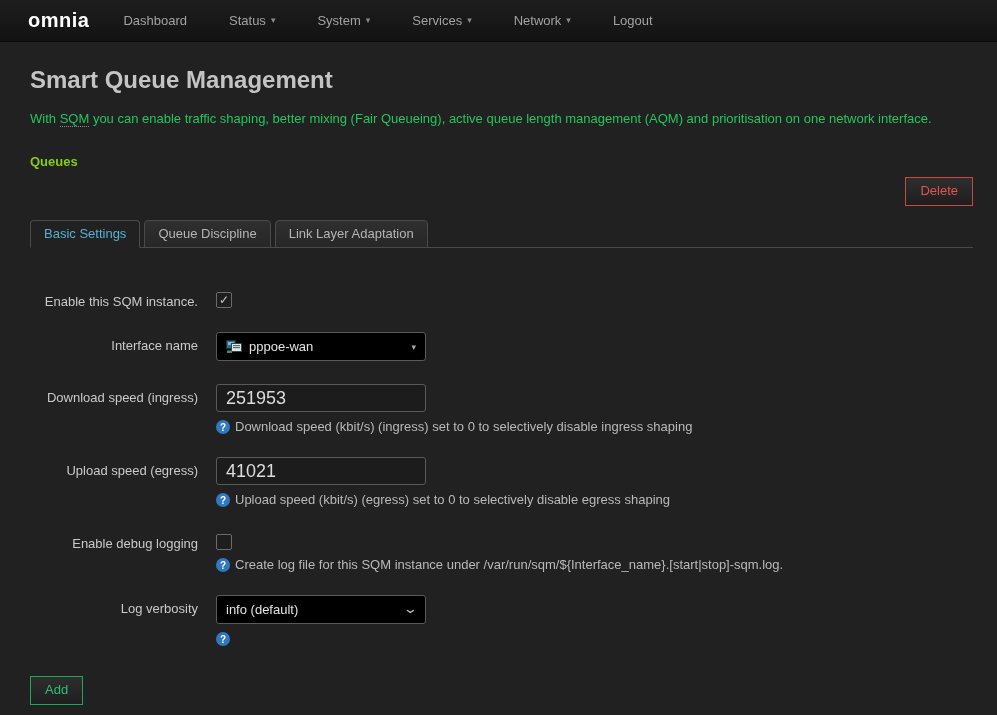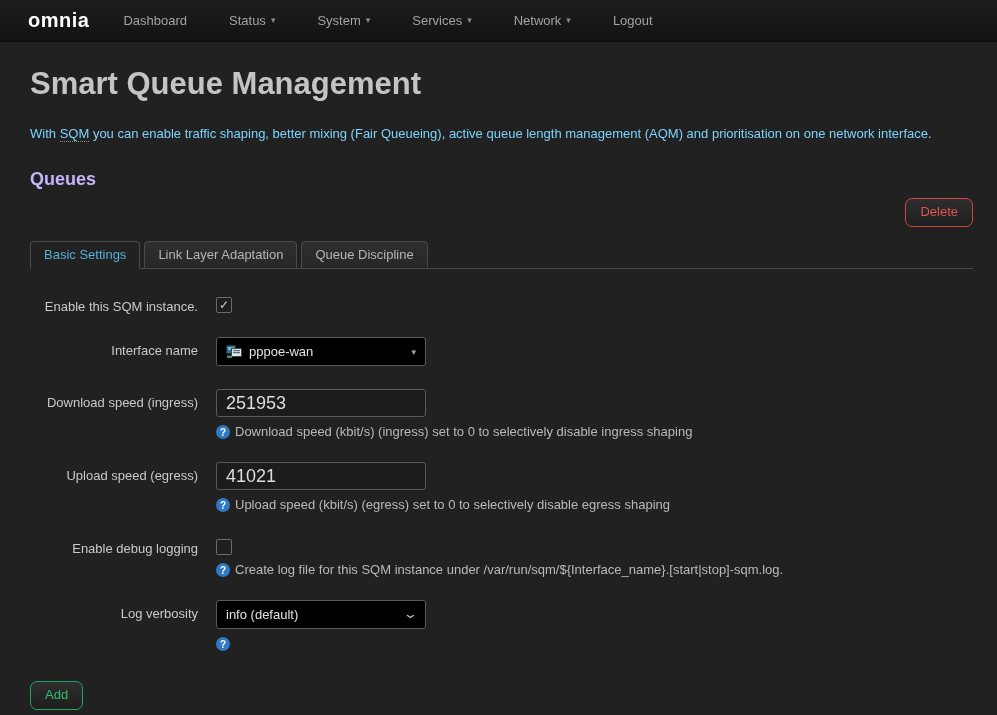--- a/index.html
+++ b/index.html
@@ -37,40 +37,40 @@
     display: flex;
     align-items: center;
     gap: 5px;
     font-size: 13px;
   }
   .nav-caret { font-size: 9px; color: #8a8a8a; line-height: 1; }
 
   
   .content { padding: 0 24px 0 30px; }
   .page-title {
-    font-size: 31px;
+    font-size: 24px;
     font-weight: bold;
     color: #c4c4c4;
-    margin: 24px 0 23px 0;
-  }
-  .page-desc { color: #7dd3fc; margin: 0; line-height: 1.4; }
+    margin: 24px 0 16px 0;
+  }
+  .page-desc { color: #22c55e; margin: 0; line-height: 1.4; }
   .abbr { border-bottom: 1px dotted #8a8a8a; cursor: help; }
   .section-title {
-    font-size: 18px;
+    font-size: 13px;
     font-weight: bold;
-    color: #c4b5fd;
+    color: #84cc16;
     margin: 26px 0 8px 0;
   }
 
   
   .btn {
     display: inline-flex;
     align-items: center;
     background: linear-gradient(#2e2e2e, #1e1e1e);
-    border-radius: 7px;
+    border-radius: 0;
     padding: 5px 14px;
     font-size: 13px;
     font-family: "Liberation Sans", sans-serif;
     cursor: pointer;
     line-height: 1.3;
   }
   .btn-red   { color: #e0564e; border: 1px solid #c7493f; }
   .btn-green { color: #2ec06c; border: 1px solid #1ea75a; }
 
   .delete-row { text-align: right; margin: 6px 0 12px 0; }
@@ -91,21 +91,21 @@
     cursor: pointer;
     margin-bottom: -1px;
   }
   .tab.active {
     background: #212121;
     border-bottom: 1px solid #212121;
     color: #57b0d6;
   }
 
   
-  .form { margin-top: 24px; }
+  .form { margin-top: 40px; }
   .form-row { display: flex; margin-bottom: 23px; }
   .field-label {
     width: 186px;
     flex: none;
     text-align: right;
     padding-right: 18px;
     padding-top: 6px;
     color: #c9c9c9;
   }
   .field-control { flex: 1; }
@@ -232,22 +232,22 @@
   </p>
 
   <h2 class="section-title">Queues</h2>
 
   <div class="delete-row">
     <button class="btn btn-red">Delete</button>
   </div>
 
   <div class="tab-bar">
     <span class="tab active">Basic Settings</span>
+    <span class="tab">Queue Discipline</span>
     <span class="tab">Link Layer Adaptation</span>
-    <span class="tab">Queue Discipline</span>
   </div>
 
   <div class="form">
 
     <div class="form-row">
       <label class="field-label">Enable this SQM instance.</label>
       <div class="field-control">
         <span class="checkbox">
           <span>✓</span>
         </span>

